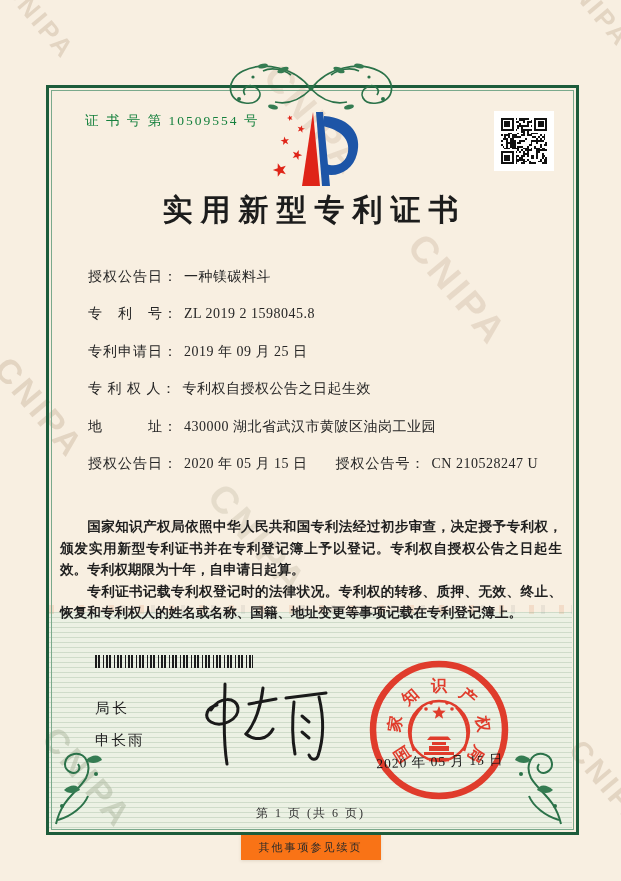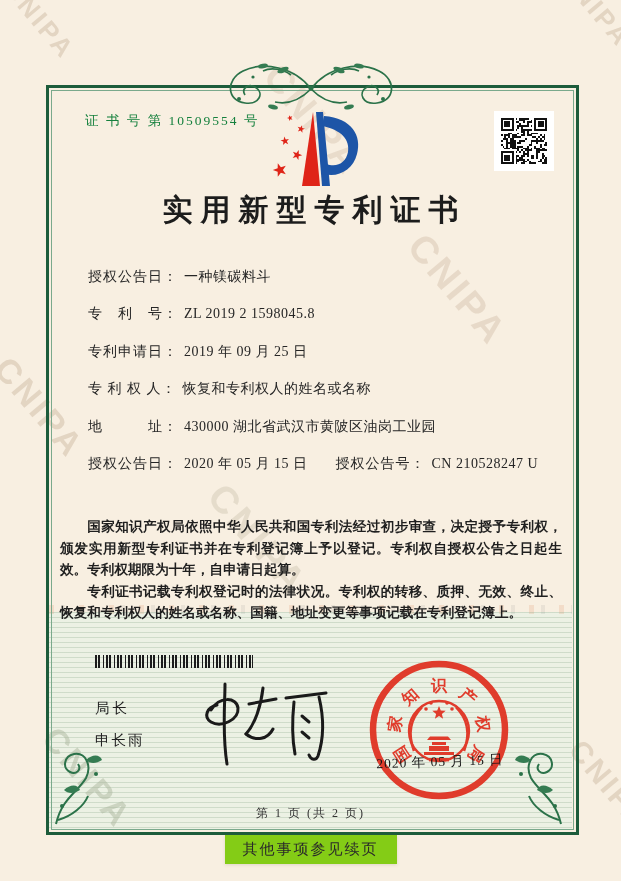--- a/index.html
+++ b/index.html
@@ -77,21 +77,21 @@
   
   .seal{left:368px;top:659px;width:142px;height:142px;z-index:5;opacity:.93;}
   .seal-date{
     left:372px;top:753px;width:136px;text-align:center;z-index:6;
     font-size:13.5px;color:#151515;letter-spacing:1px;transform:rotate(-2deg);white-space:nowrap;
   }
   
   .page-num{left:0;top:805px;width:100%;text-align:center;font-size:12px;letter-spacing:2px;color:#333;z-index:5;}
   .foot-note-wrap{left:0;top:835px;width:100%;text-align:center;z-index:5;}
   .foot-note{
-    display:inline-block;background:#84cc16;padding:5px 18px;font-size:15px;
+    display:inline-block;background:#f97316;padding:5px 18px;font-size:11px;
     letter-spacing:2px;color:#2a2a2a;box-shadow:0 1px 3px rgba(120,100,70,.18);
   }
 </style>
 </head>
 <body>
 
 <span class="wm" style="left:-8px;top:4px;font-size:26px;">CNIPA</span>
 <span class="wm" style="left:548px;top:-8px;font-size:26px;">CNIPA</span>
 <span class="wm" style="left:248px;top:98px;font-size:38px;color:rgba(198,176,152,.30);">CNIPA</span>
 <span class="wm" style="left:392px;top:268px;font-size:38px;color:rgba(198,176,152,.34);">CNIPA</span>
@@ -399,21 +399,21 @@
   <div class="frow">
     <span class="lbl">专　利　号：</span>
     <span class="val">ZL 2019 2 1598045.8</span>
   </div>
   <div class="frow">
     <span class="lbl">专利申请日：</span>
     <span class="val">2019 年 09 月 25 日</span>
   </div>
   <div class="frow">
     <span class="lbl">专 利 权 人：</span>
-    <span class="val">恢复和专利权人的姓名或名称</span>
+    <span class="val">专利权自授权公告之日起生效</span>
   </div>
   <div class="frow">
     <span class="lbl">地　　　址：</span>
     <span class="val">430000 湖北省武汉市黄陂区油岗工业园</span>
   </div>
   <div class="frow">
     <span class="lbl">授权公告日：</span>
     <span class="val">2020 年 05 月 15 日</span>
     <span class="lbl grant-2">授权公告号：</span>
     <span class="val">CN 210528247 U</span>
@@ -468,16 +468,16 @@
       <path d="M59 81 L83 81 L80 77.5 L62 77.5 Z"></path>
       <rect x="64" y="83" width="14" height="3"></rect>
       <rect x="61" y="87" width="20" height="5"></rect>
       <rect x="56" y="93" width="30" height="3"></rect>
       <rect x="61" y="99" width="20" height="3.4"></rect>
     </g>
   </g>
 </svg>
 <div class="abs seal-date">2020 年 05 月 15 日</div>
 
-<div class="abs page-num">第 1 页 (共 2 页)</div>
+<div class="abs page-num">第 1 页 (共 6 页)</div>
 <div class="abs foot-note-wrap">
   <span class="foot-note">其他事项参见续页</span>
 </div>
 
 </body></html>

